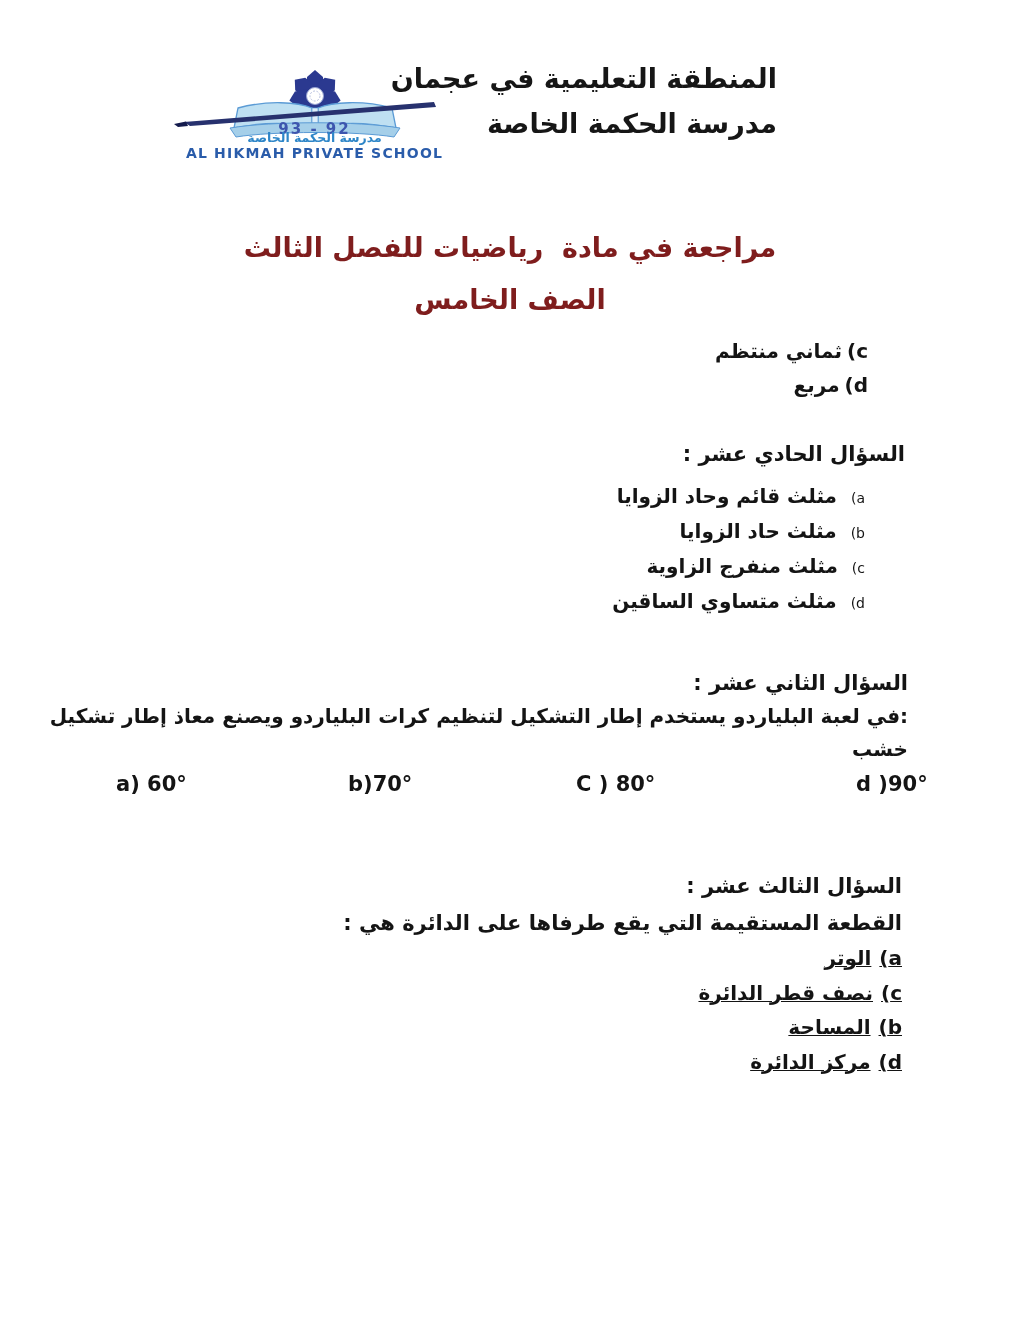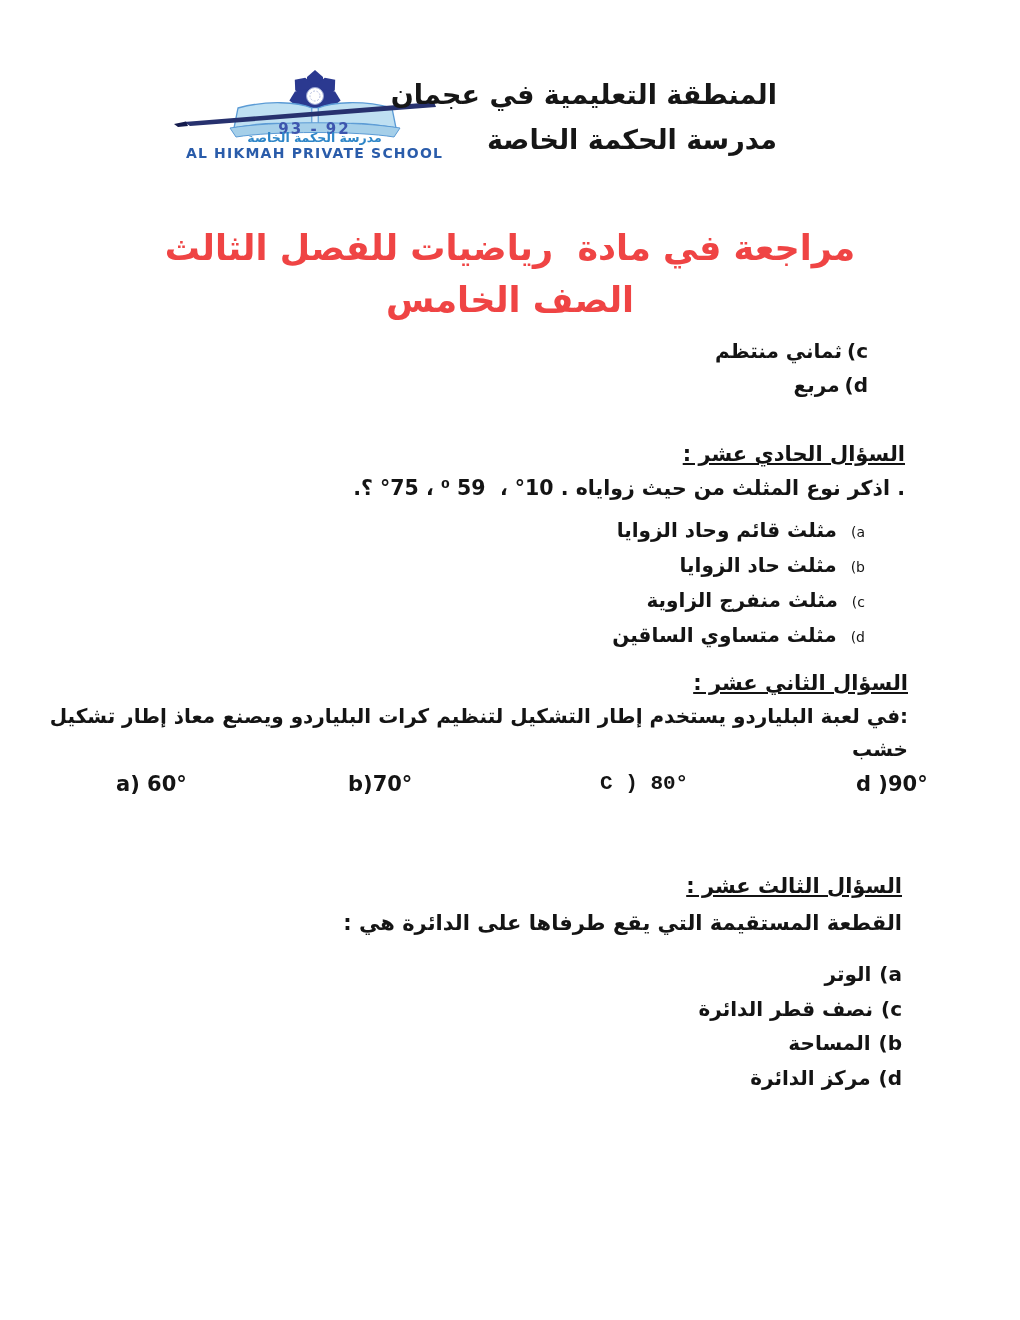--- a/index.html
+++ b/index.html
@@ -14,49 +14,49 @@
   .logo{position:absolute;left:172px;top:58px;width:285px;height:116px;}
   .logo svg{position:absolute;left:0;top:10px;}
   .logo-years{position:absolute;left:0;top:62px;width:100%;text-align:center;
     font-size:15px;font-weight:700;letter-spacing:2px;color:#3d55ae;}
   .logo-ar{position:absolute;left:0;top:72px;width:100%;text-align:center;
     font-size:12.5px;font-weight:700;color:#2e86c8;direction:rtl;}
   .logo-en{position:absolute;left:0;top:87px;width:100%;text-align:center;
     font-size:14px;font-weight:700;letter-spacing:1.2px;color:#2a5caa;}
 
   
-  .hdr{position:absolute;right:243px;top:72px;text-align:right;direction:rtl;
+  .hdr{position:absolute;right:243px;top:56px;text-align:right;direction:rtl;
     font-size:27px;font-weight:700;line-height:45px;color:#161616;}
 
   
   .title{position:absolute;left:0;top:222px;width:100%;text-align:center;direction:rtl;
-    font-size:35px;font-weight:700;line-height:52px;color:#ef4444;}
+    font-size:27px;font-weight:700;line-height:52px;color:#7f1d1d;}
 
   
   .qblock{position:absolute;text-align:right;direction:rtl;}
-  .q-heading{font-size:21px;font-weight:700;line-height:34px;text-decoration:underline;}
+  .q-heading{font-size:21px;font-weight:700;line-height:34px;}
   .q-text{font-size:20.5px;font-weight:700;line-height:34px;}
   .opt-row{line-height:33px;}
   .opt-marker-sm{font-size:14px;font-weight:400;margin-left:14px;}
   .opt-marker-bd{font-size:20px;font-weight:700;margin-left:8px;}
   .opt-text{font-size:20px;font-weight:700;}
 
   
   .cd{position:absolute;right:152px;top:335px;text-align:right;direction:rtl;}
   .cd .opt-row{line-height:32px;}
   .cd .opt-marker-bd{margin-left:5px;}
 
   
   .q11-opts{margin-top:9px;padding-left:0;padding-right:0;margin-right:40px;}
 
   
   .ans{position:absolute;top:769px;direction:ltr;font-size:21px;font-weight:700;line-height:30px;}
-  .ans-a{left:116px;} .ans-b{left:348px;} .ans-c{left:600px;font-family:Liberation Mono, monospace;} .ans-d{left:856px;}
+  .ans-a{left:116px;} .ans-b{left:348px;} .ans-c{left:576px;} .ans-d{left:856px;}
 
-  .q13-opts{margin-top:16px;}
+  .q13-opts{margin-top:0;text-decoration:underline;}
   .q13-opts .opt-row{line-height:32.5px;}
 </style>
 </head>
 <body>
 
 <div class="page">
 
   <div class="logo">
     <svg width="285" height="70" viewBox="0 0 285 70">
 
@@ -99,21 +99,20 @@
     <div class="opt-row">
       <span class="opt-marker-bd t">c)</span><span class="opt-text t">ثماني منتظم</span>
     </div>
     <div class="opt-row">
       <span class="opt-marker-bd t">d)</span><span class="opt-text t">مربع</span>
     </div>
   </div>
 
   <div class="qblock" style="right:115px;top:437px;">
     <div class="q-heading t">السؤال الحادي عشر :</div>
-    <div class="q-text t">. اذكر نوع المثلث من حيث زواياه . 10° ،  59 ⁰ ، 75° ؟.</div>
     <div class="q11-opts">
       <div class="opt-row">
         <span class="opt-marker-sm t">a)</span><span class="opt-text t">مثلث قائم وحاد الزوايا</span>
       </div>
       <div class="opt-row">
         <span class="opt-marker-sm t">b)</span><span class="opt-text t">مثلث حاد الزوايا</span>
       </div>
       <div class="opt-row">
         <span class="opt-marker-sm t">c)</span><span class="opt-text t">مثلث منفرج الزاوية</span>
       </div>

